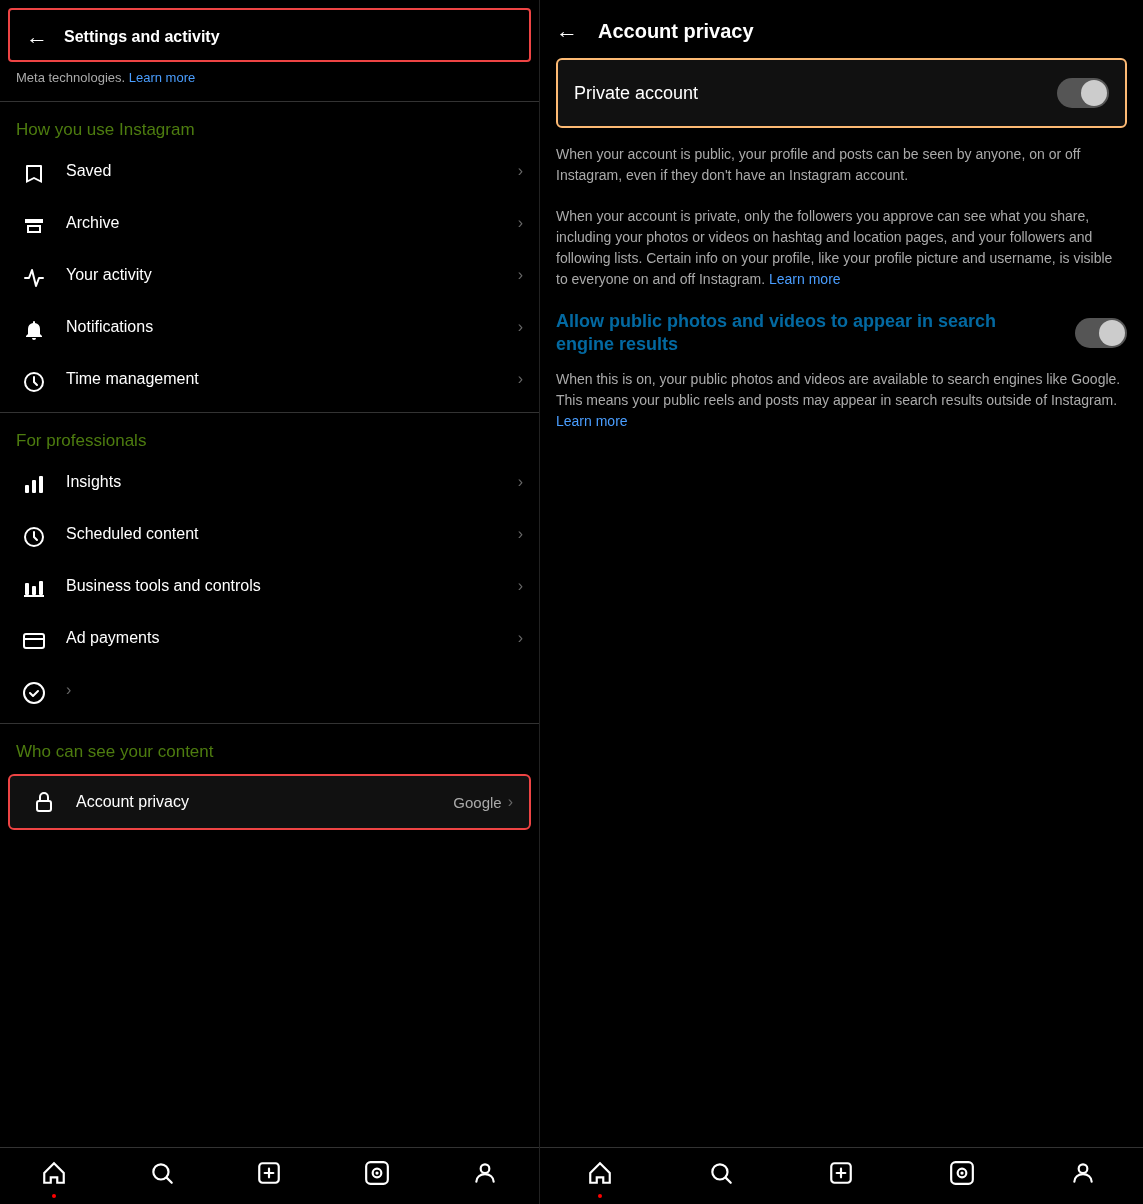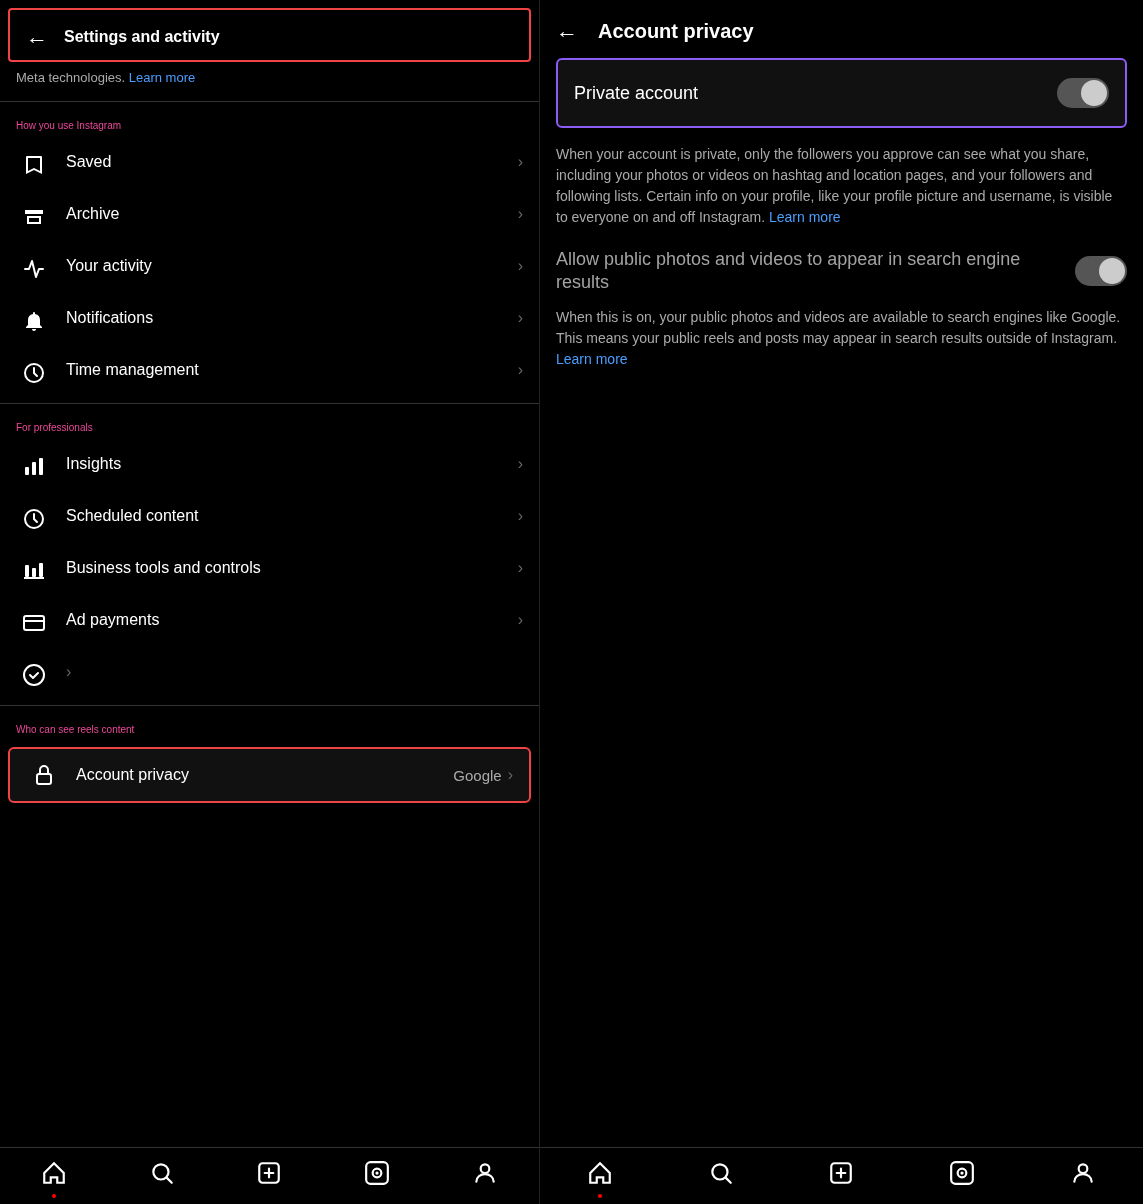--- a/index.html
+++ b/index.html
@@ -58,22 +58,22 @@
     }
 
     .divider {
       height: 1px;
       background: #333;
       margin: 4px 0;
     }
 
     .section-label {
       padding: 14px 16px 8px 16px;
-      font-size: 10px;
-      color: #ec4899;
+      font-size: 17px;
+      color: #4d7c0f;
       font-weight: 500;
     }
 
     .menu-item {
       display: flex;
       align-items: flex-start;
       padding: 14px 16px;
       cursor: pointer;
       position: relative;
     }
@@ -175,21 +175,21 @@
       flex: 1;
       overflow-y: auto;
       padding: 0 16px;
     }
 
     .private-account-box {
       display: flex;
       align-items: center;
       justify-content: space-between;
       padding: 18px 16px;
-      border: 2px solid #8b5cf6;
+      border: 2px solid #fdba74;
       border-radius: 6px;
       margin-bottom: 16px;
       background: #111;
     }
 
     .private-account-label {
       font-size: 18px;
       font-weight: 500;
       color: #fff;
     }
@@ -234,22 +234,22 @@
 
     .search-allow-row {
       display: flex;
       align-items: center;
       justify-content: space-between;
       margin-bottom: 12px;
     }
 
     .search-allow-label {
       font-size: 18px;
-      font-weight: 400;
-      color: #a3a3a3;
+      font-weight: 700;
+      color: #0369a1;
       flex: 1;
       padding-right: 16px;
       line-height: 1.3;
     }
 
     
     svg {
       fill: currentColor;
     }
 
@@ -386,21 +386,21 @@
         <svg width="24" height="24" viewBox="0 0 24 24">
             <circle cx="12" cy="12" r="10" stroke="#fff" stroke-width="2" fill="none"></circle>
             <path d="M8 12l3 3 5-5" stroke="#fff" stroke-width="2" fill="none" stroke-linecap="round" stroke-linejoin="round"></path>
           </svg>
       </span>
       <span class="chevron">›</span>
     </div>
 
     <div class="divider"></div>
 
-    <div class="section-label">Who can see reels content</div>
+    <div class="section-label">Who can see your content</div>
 
     <div class="account-privacy-item">
       <span class="menu-icon">
         <svg width="24" height="24" viewBox="0 0 24 24">
             <rect x="5" y="11" width="14" height="10" rx="2" stroke="#fff" stroke-width="2" fill="none"></rect>
             <path d="M8 11V7a4 4 0 018 0v4" stroke="#fff" stroke-width="2" fill="none" stroke-linecap="round"></path>
           </svg>
       </span>
       <span class="menu-label">Account privacy</span>
       <span class="menu-value">Google</span>
@@ -452,20 +452,21 @@
 
   <div class="right-content">
 
     <div class="private-account-box">
       <span class="private-account-label">Private account</span>
       <div class="toggle on">
         <div class="toggle-knob"></div>
       </div>
     </div>
 
+    <p class="description-text">When your account is public, your profile and posts can be seen by anyone, on or off Instagram, even if they don't have an Instagram account.</p>
 
     <p class="description-text">
       <span>When your account is private, only the followers you approve can see what you share, including your photos or videos on hashtag and location pages, and your followers and following lists. Certain info on your profile, like your profile picture and username, is visible to everyone on and off Instagram.</span>
       <a href="#" style="color:#4a9eff;text-decoration:none;">Learn more</a>
     </p>
 
     <div class="search-allow-row">
       <span class="search-allow-label">Allow public photos and videos to appear in search engine results</span>
       <div class="toggle on" style="flex-shrink:0;">
         <div class="toggle-knob"></div>

